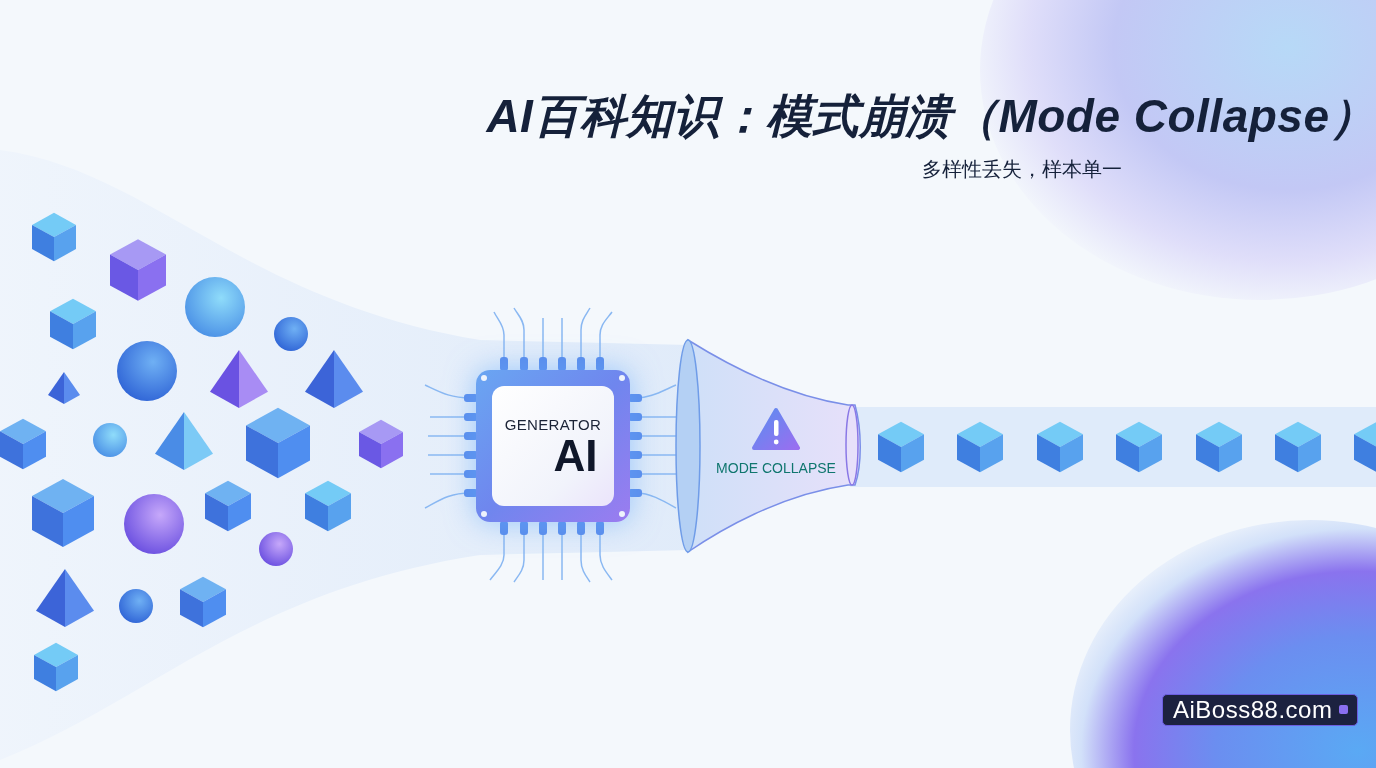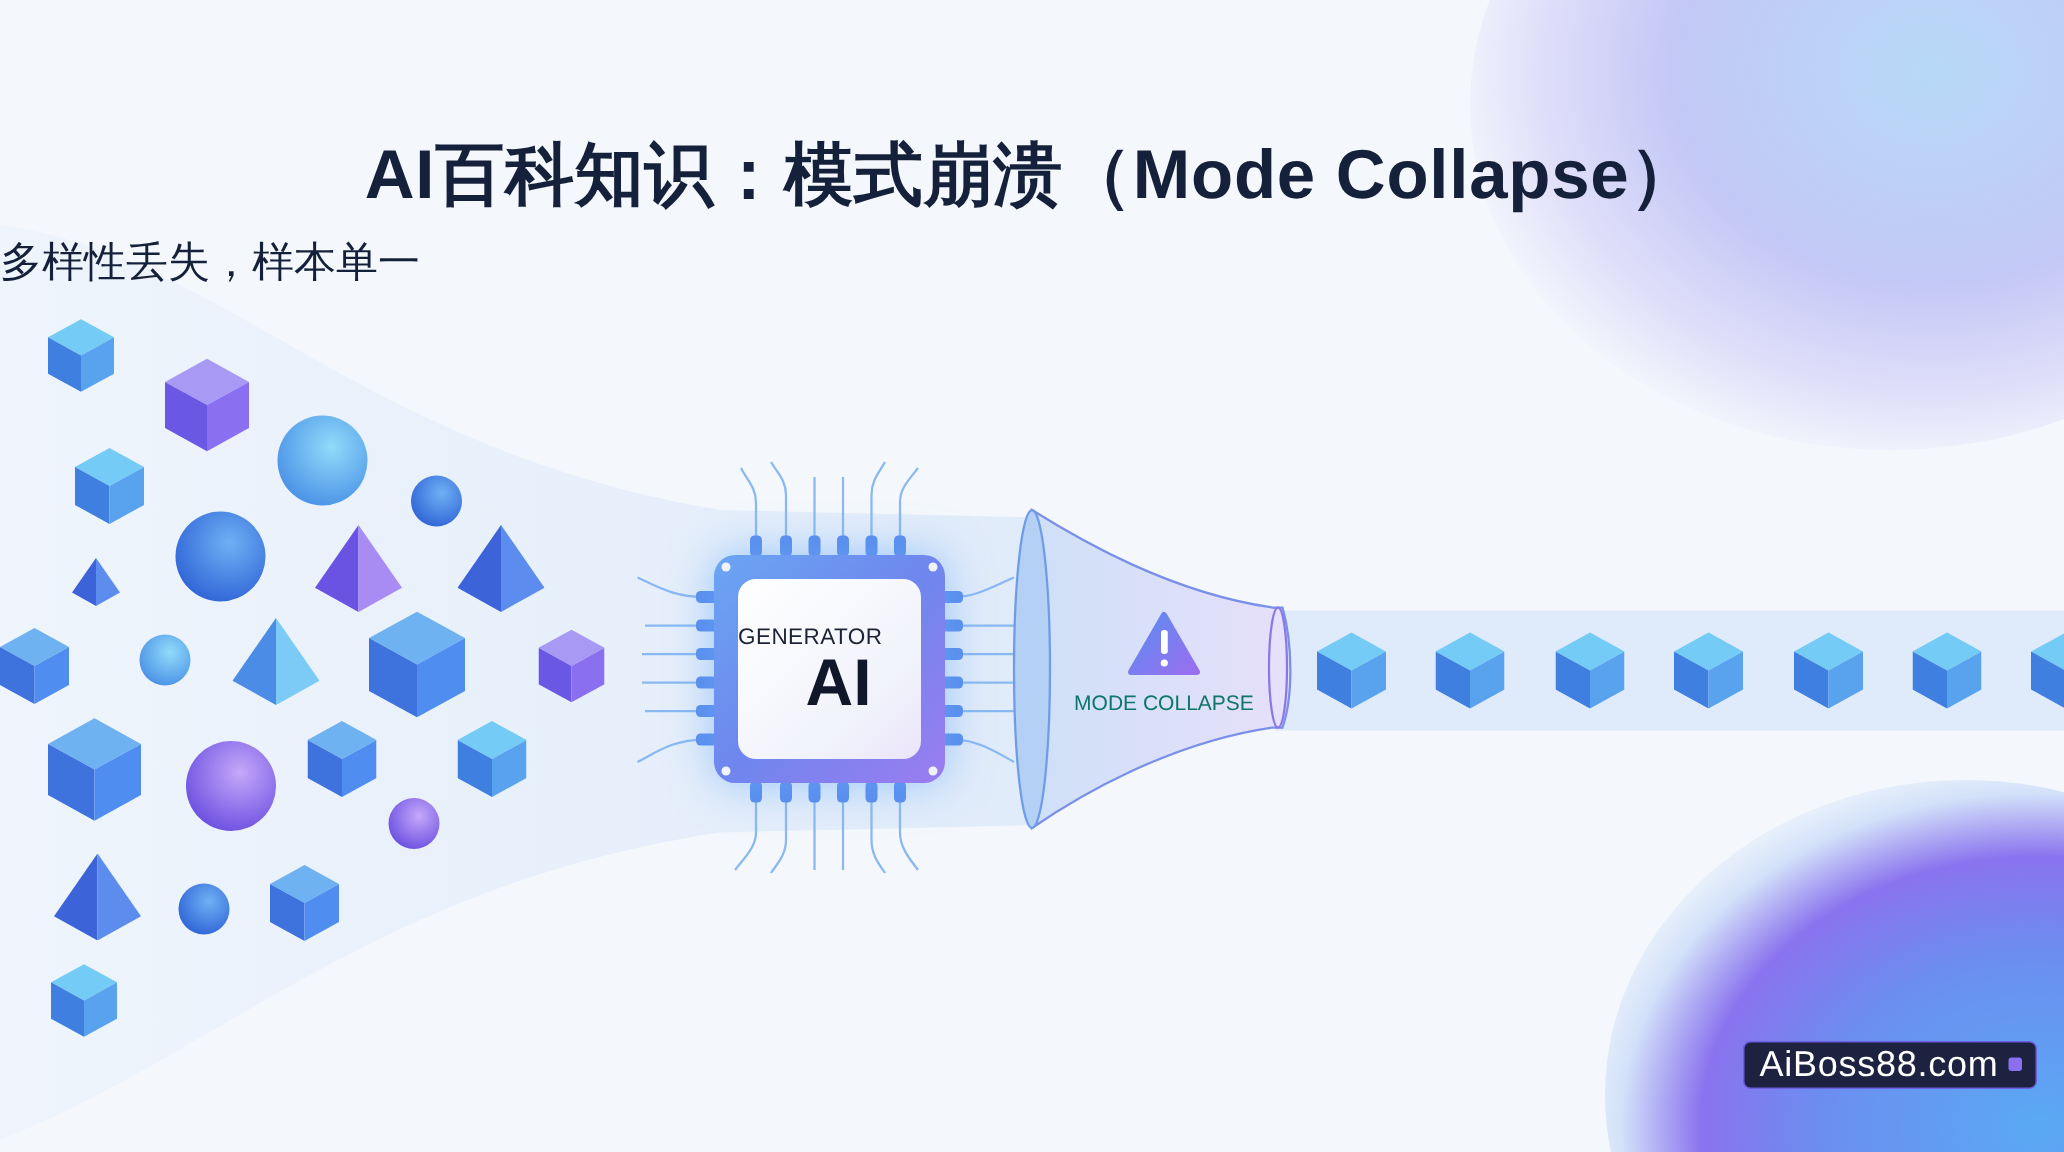--- a/index.html
+++ b/index.html
@@ -2,27 +2,27 @@
 <html><head>
 <meta charset="utf-8">
 <style>
   html, body { margin:0; padding:0; }
   body { width:1376px; height:768px; overflow:hidden; position:relative; background:#f4f8fc; font-family:"Liberation Sans", sans-serif; }
   .bg-blob-tr { position:absolute; left:980px; top:-160px; width:560px; height:460px; border-radius:50%;
     background:radial-gradient(ellipse at 55% 45%, #b7d9f7 0%, #c3c8f5 40%, rgba(210,205,248,0.6) 60%, rgba(244,248,252,0) 75%); }
   .bg-blob-br { position:absolute; left:1070px; top:520px; width:480px; height:420px; border-radius:50%;
     background:radial-gradient(ellipse at 60% 55%, #5aa9f4 0%, #6b8ef0 35%, #8a73ee 55%, rgba(160,190,245,0.4) 68%, rgba(244,248,252,0) 78%); }
   .stream { position:absolute; left:0; top:0; }
-  .title { position:absolute; left:0; width:1376px; top:86px; text-align:center; font-size:46px; font-weight:bold; color:#15213a; letter-spacing:0.5px; }
-  .subtitle { position:absolute; left:0; width:1122px; top:156px; text-align:left; font-size:28px; color:#15213a; }
+  .title { position:absolute; left:0; width:1376px; top:86px; text-align:right; font-size:46px; font-weight:bold; color:#15213a; letter-spacing:0.5px;font-style:italic; }
+  .subtitle { position:absolute; left:0; width:1122px; top:156px; text-align:right; font-size:20px; color:#15213a; }
   .chip { position:absolute; left:476px; top:370px; width:154px; height:152px; border-radius:14px;
     background:linear-gradient(135deg, #6aa6f2 0%, #6f86ee 50%, #9b7cf0 100%);
     box-shadow:0 0 30px rgba(100,170,250,0.6); }
   .chip-inner { position:absolute; left:16px; top:16px; width:122px; height:120px; border-radius:12px;
-    background:linear-gradient(135deg, #ffffff 0%, #f1f3fb 70%, #ebe4fb 100%); }
+    background:linear-gradient(135deg, #ffffff 0%, #f1f3fb 70%, #ebe4fb 100%); text-align:center; }
   .chip-label { display:block; margin-top:30px; font-size:15px; color:#1b2336; letter-spacing:0.3px; }
   .chip-ai { display:block; font-size:44px; font-weight:bold; color:#10172a; line-height:46px;padding-left:45px; }
   .dot { position:absolute; width:6px; height:6px; border-radius:50%; background:#eef3fc; }
   .funnel-text { position:absolute; left:706px; top:460px; width:140px; text-align:center; font-size:14px; color:#0f766e; }
   .watermark { position:absolute; left:1162px; top:694px; width:196px; height:32px; border-radius:5px; background:#1c2240;
     border:1.5px solid #6c5ee0; box-sizing:border-box; color:#fff; font-size:24px; line-height:29px; padding-left:10px; letter-spacing:0.5px; }
   .watermark-dot { position:absolute; right:9px; top:10px; width:9px; height:9px; background:#8a6ff0; border-radius:2px; }
 </style>
 </head>
 <body>

